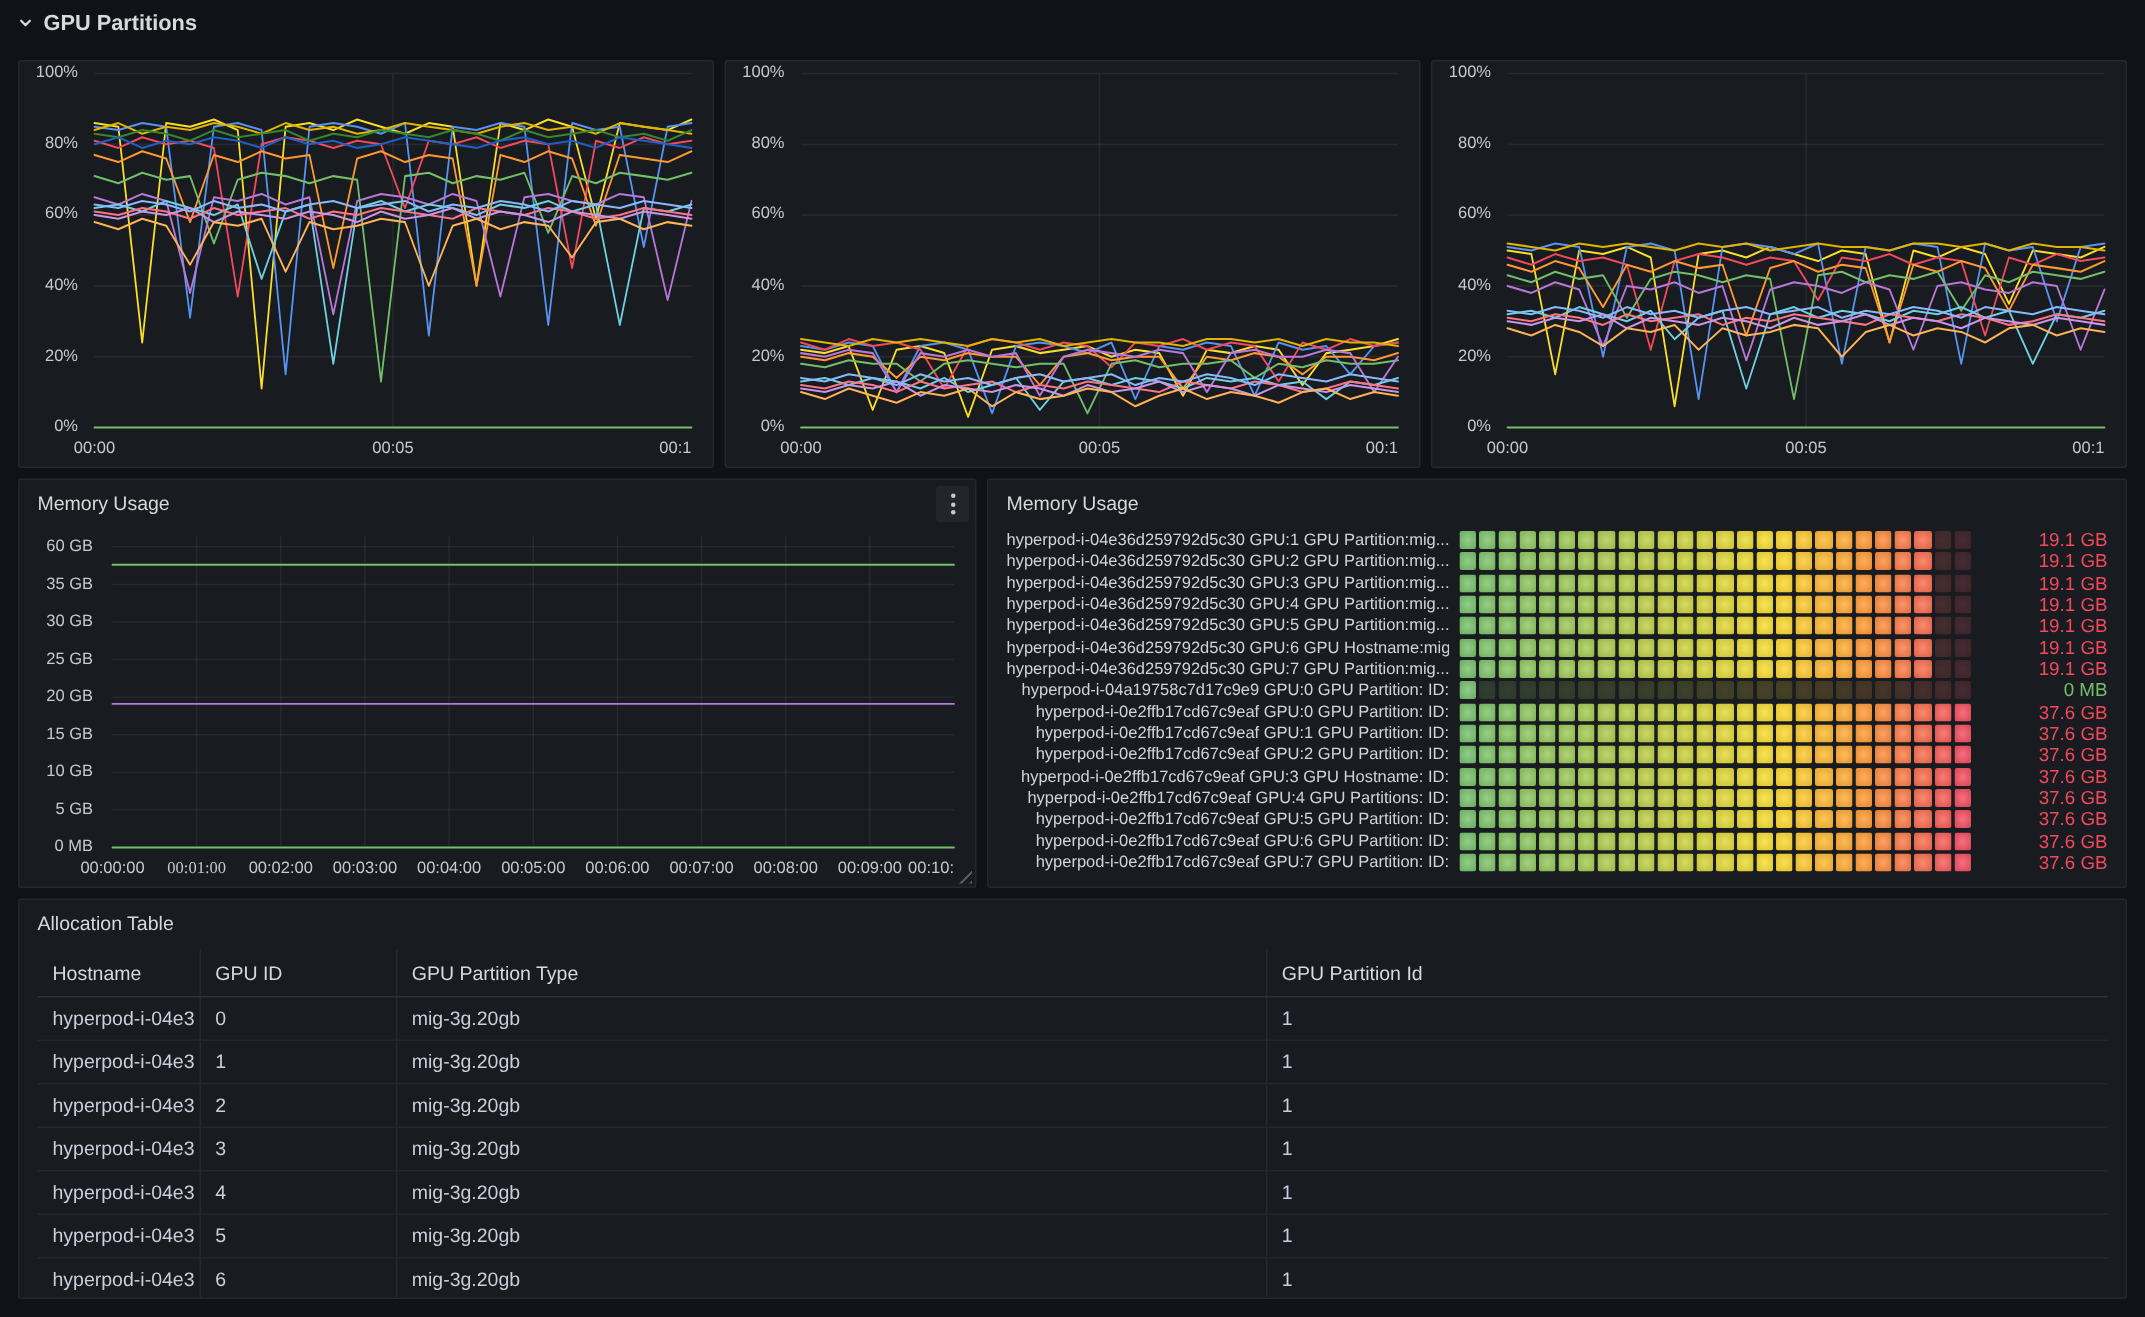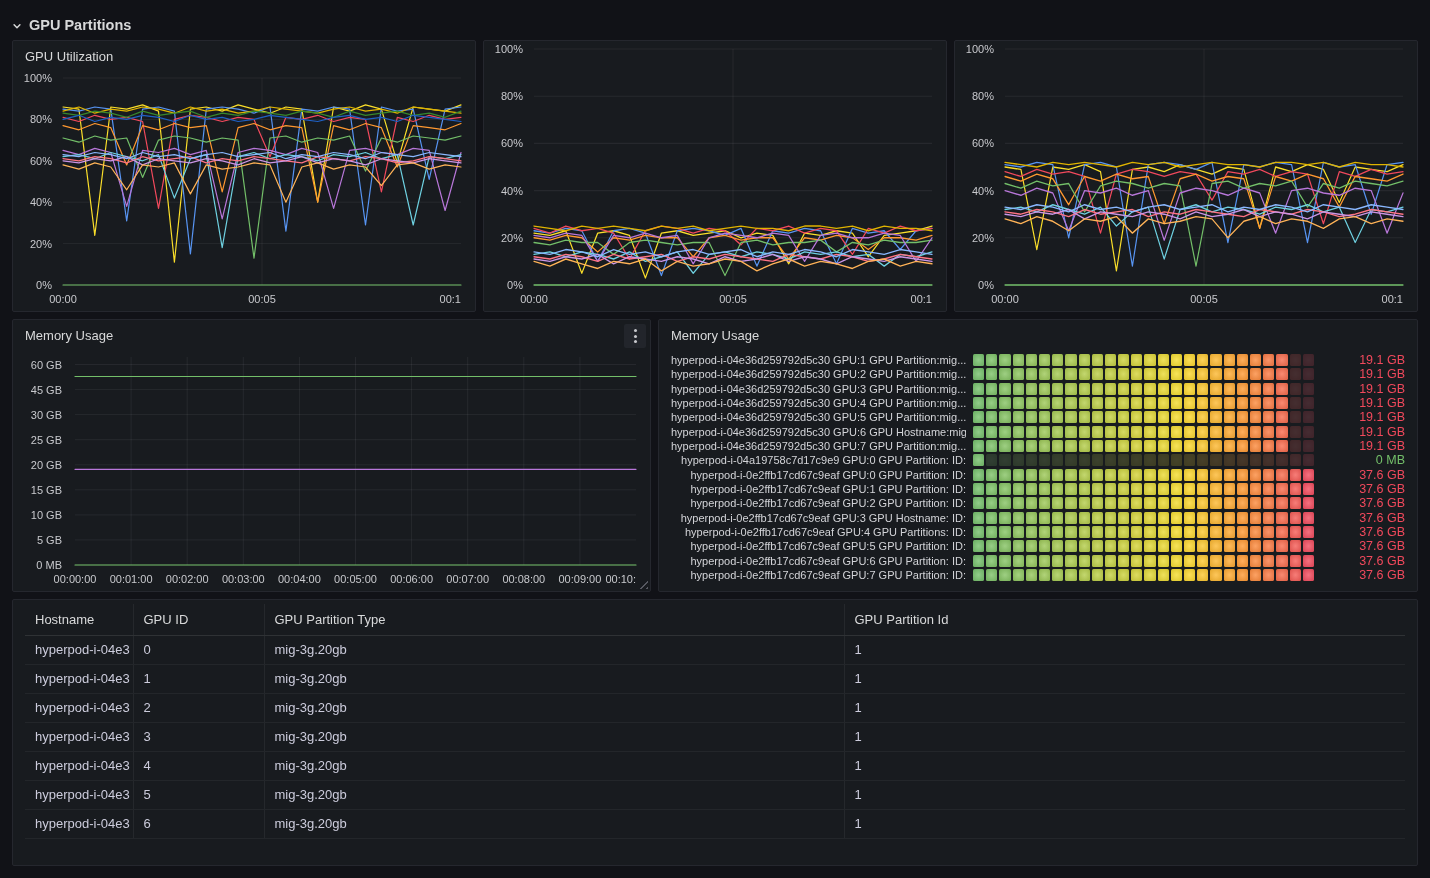--- a/index.html
+++ b/index.html
@@ -1,20 +1,20 @@
 <!DOCTYPE html>
 <html><head>
 <meta charset="utf-8">
 <style>
   * { box-sizing: border-box; margin: 0; padding: 0; }
   html,body { background:#0f1116; }
   body { font-family:"Liberation Sans", sans-serif; }
   .page { width:1430px; height:878px; background:#111217; overflow:hidden; position:relative; }
 
-  .section-header { display:flex; align-items:flex-end; gap:5px; margin:8px 0 7px 10px; height:25px; cursor:pointer; }
+  .section-header { display:flex; align-items:flex-start; gap:5px; margin:8px 0 7px 10px; height:25px; cursor:pointer; }
   .section-title { font-size:14.5px; font-weight:700; color:#d8d9da; }
 
   .row { display:flex; gap:7px; margin:0 12px 7px 12px; }
   .r1 .panel { flex:1 1 0; height:272px; }
   .r2 { height:273px; }
   .r2 .panel-memts { flex:0 0 639px; }
   .r2 .panel-gauge { flex:1 1 0; }
   .r2 .panel { height:273px; }
   .r3 .panel { flex:1 1 0; height:267px; }
 
@@ -60,21 +60,20 @@
 
   <div class="section-header">
     <svg width="14" height="14" viewBox="0 0 24 24" fill="none" stroke="#d8d9da" stroke-width="2.5" stroke-linecap="round" stroke-linejoin="round">
         <polyline points="7,10 12,15 17,10"></polyline>
       </svg>
     <span class="section-title">GPU Partitions</span>
   </div>
 
   <div class="row r1">
     <div class="panel">
-      <div class="panel-header"><span>GPU Utilization</span></div>
       <div class="chart-wrap">
         <div class="yaxis">
             <div class="ytick" style="bottom: 0%;">0%</div>
             <div class="ytick" style="bottom: 20%;">20%</div>
             <div class="ytick" style="bottom: 40%;">40%</div>
             <div class="ytick" style="bottom: 60%;">60%</div>
             <div class="ytick" style="bottom: 80%;">80%</div>
             <div class="ytick" style="bottom: 100%;">100%</div>
           </div>
         <div class="plot">
@@ -204,21 +203,21 @@
       </div>
       <div class="chart-wrap wide-y">
         <div class="yaxis">
             <div class="ytick" style="bottom: 0%;">0 MB</div>
             <div class="ytick" style="bottom: 12.0482%;">5 GB</div>
             <div class="ytick" style="bottom: 24.0964%;">10 GB</div>
             <div class="ytick" style="bottom: 36.1446%;">15 GB</div>
             <div class="ytick" style="bottom: 48.1928%;">20 GB</div>
             <div class="ytick" style="bottom: 60.241%;">25 GB</div>
             <div class="ytick" style="bottom: 72.2892%;">30 GB</div>
-            <div class="ytick" style="bottom: 84.3373%;">45 GB</div>
+            <div class="ytick" style="bottom: 84.3373%;">35 GB</div>
             <div class="ytick" style="bottom: 96.3855%;">60 GB</div>
           </div>
         <div class="plot">
             <svg width="100%" height="100%" viewBox="0 0 561 208" preserveAspectRatio="none">
               <line x1="0" y1="208.0" x2="561" y2="208.0" stroke="rgba(204,204,220,0.08)" stroke-width="1"></line>
               <line x1="0" y1="182.9" x2="561" y2="182.9" stroke="rgba(204,204,220,0.08)" stroke-width="1"></line>
               <line x1="0" y1="157.9" x2="561" y2="157.9" stroke="rgba(204,204,220,0.08)" stroke-width="1"></line>
               <line x1="0" y1="132.8" x2="561" y2="132.8" stroke="rgba(204,204,220,0.08)" stroke-width="1"></line>
               <line x1="0" y1="107.8" x2="561" y2="107.8" stroke="rgba(204,204,220,0.08)" stroke-width="1"></line>
               <line x1="0" y1="82.7" x2="561" y2="82.7" stroke="rgba(204,204,220,0.08)" stroke-width="1"></line>
@@ -234,21 +233,21 @@
               <line x1="392.7" y1="0" x2="392.7" y2="208" stroke="rgba(204,204,220,0.08)" stroke-width="1"></line>
               <line x1="448.8" y1="0" x2="448.8" y2="208" stroke="rgba(204,204,220,0.08)" stroke-width="1"></line>
               <line x1="504.9" y1="0" x2="504.9" y2="208" stroke="rgba(204,204,220,0.08)" stroke-width="1"></line>
               <polyline points="0.0,19.5 561.0,19.5" fill="none" stroke="#73BF69" stroke-width="1.2" stroke-linejoin="round" stroke-linecap="round"></polyline>
               <polyline points="0.0,112.3 561.0,112.3" fill="none" stroke="#B877D9" stroke-width="1.2" stroke-linejoin="round" stroke-linecap="round"></polyline>
               <polyline points="0.0,208.0 561.0,208.0" fill="none" stroke="#73BF69" stroke-width="1.2" stroke-linejoin="round" stroke-linecap="round"></polyline>
             </svg>
           </div>
         <div class="xaxis">
             <div class="xtick" style="left: 0%; transform: translateX(-50%);">00:00:00</div>
-            <div class="xtick" style="left: 10%; transform: translateX(-50%);">00:01:00</div>
+            <div class="xtick" style="left: 10%; transform: translateX(-50%); font-family: Liberation Serif, serif;">00:01:00</div>
             <div class="xtick" style="left: 20%; transform: translateX(-50%);">00:02:00</div>
             <div class="xtick" style="left: 30%; transform: translateX(-50%);">00:03:00</div>
             <div class="xtick" style="left: 40%; transform: translateX(-50%);">00:04:00</div>
             <div class="xtick" style="left: 50%; transform: translateX(-50%);">00:05:00</div>
             <div class="xtick" style="left: 60%; transform: translateX(-50%);">00:06:00</div>
             <div class="xtick" style="left: 70%; transform: translateX(-50%);">00:07:00</div>
             <div class="xtick" style="left: 80%; transform: translateX(-50%);">00:08:00</div>
             <div class="xtick" style="left: 90%; transform: translateX(-50%);">00:09:00</div>
             <div class="xtick" style="left: 100%; transform: translateX(-100%);">00:10:</div>
           </div>
@@ -770,20 +769,21 @@
               <div class="bg-cell" style="background-color: rgb(242, 73, 92);"></div>
             </div>
             <div class="bg-value" style="color: rgb(242, 73, 92);">37.6 GB</div>
           </div>
         </div>
     </div>
   </div>
 
   <div class="row r3">
     <div class="panel">
+      <div class="panel-header"><span>Allocation Table</span></div>
       <div class="table-wrap">
         <table>
           <colgroup>
               <col style="width:108px">
               <col style="width:131px">
               <col style="width:580px">
               <col>
             </colgroup>
           <thead>
               <tr>

